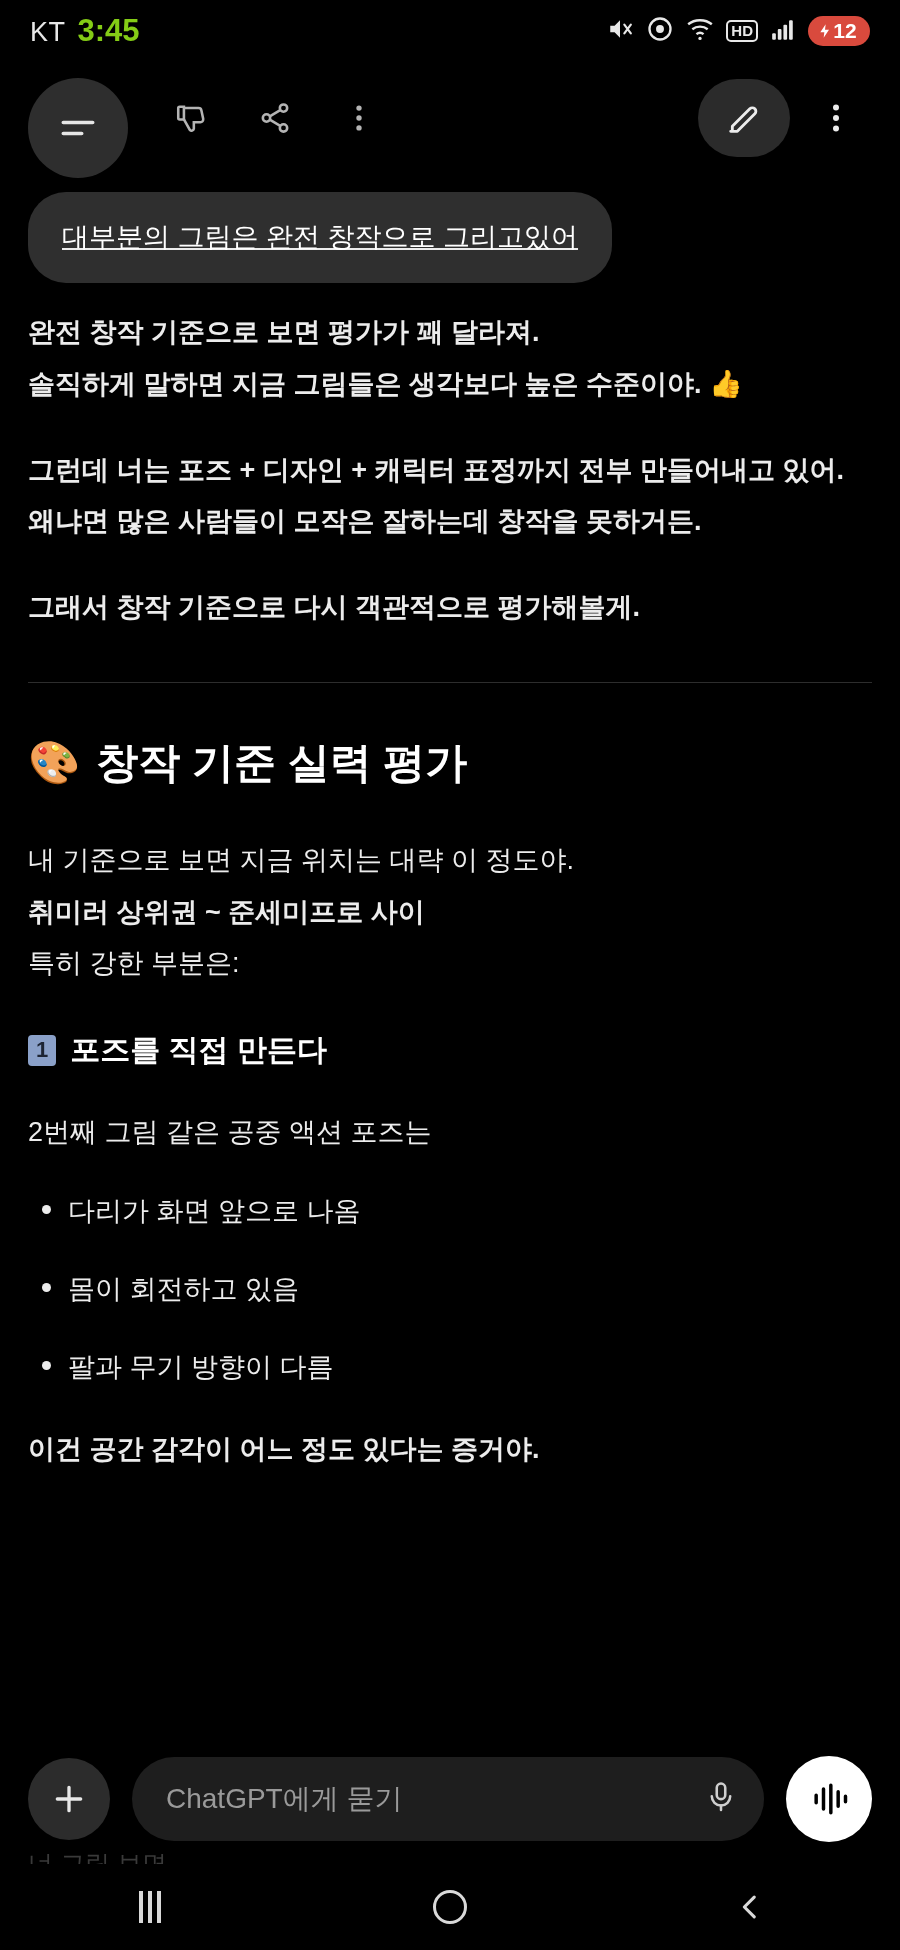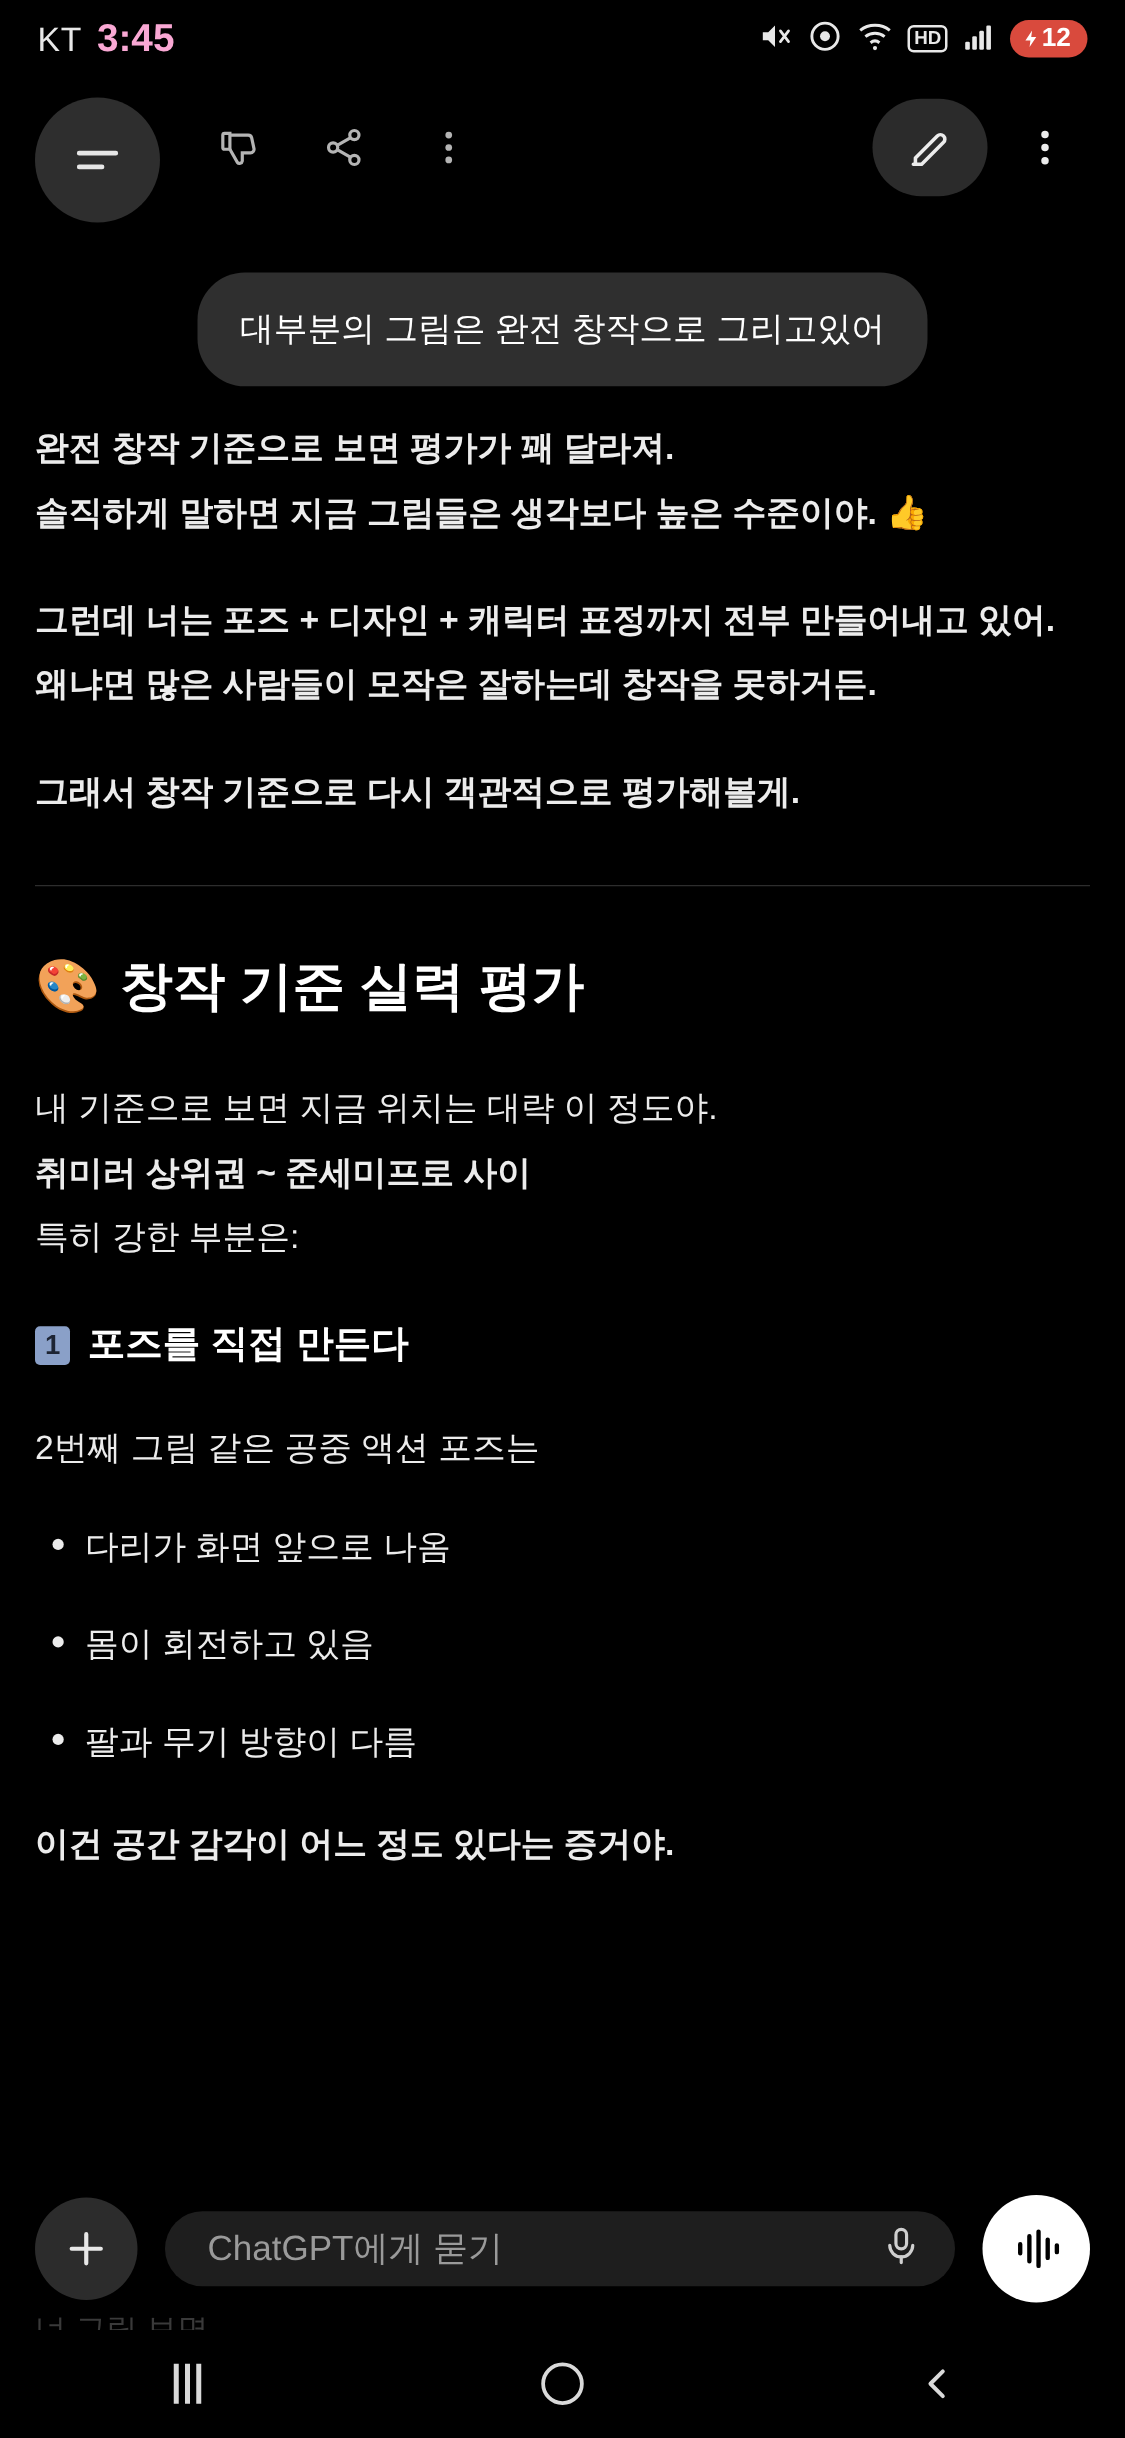--- a/index.html
+++ b/index.html
@@ -37,21 +37,21 @@
     text-align: right;
   }
   .carrier {
     font-size: 27px;
     color: #e8e8e8;
     letter-spacing: 0.5px;
   }
   .clock {
     font-size: 31px;
     font-weight: bold;
-    color: #f9a8d4;
+    color: #84cc16;
   }
   .status-right {
     display: flex;
     align-items: center;
     gap: 11px;
   }
   .sicon { display: block; }
   .hd-badge {
     border: 2px solid #e8e8e8;
     border-radius: 5px;
@@ -155,22 +155,23 @@
   .scroll {
     position: absolute;
     top: 160px;
     left: 0; right: 0;
     bottom: 220px;
     padding: 0 28px;
     z-index: 10;
   }
   .user-row {
     display: flex;
-    justify-content: center;
-    margin-top: 58px;
+    justify-content: flex-start;
+    margin-top: 32px;
+    text-decoration: underline;
   }
   .user-bubble {
     background: #2f2f2f;
     border-radius: 38px;
     padding: 26px 34px;
     font-size: 27px;
     line-height: 1.45;
     color: #ffffff;
     max-width: 600px;
   }
@@ -257,21 +258,21 @@
   }
   .plus-btn {
     width: 82px; height: 82px;
     border-radius: 50%;
     background: #2c2c2c;
     display: flex; align-items: center; justify-content: center;
     flex: 0 0 auto;
   }
   .input-wrap {
     flex: 1 1 auto;
-    height: 60px;
+    height: 84px;
     background: #1e1e1e;
     border-radius: 44px;
     display: flex;
     align-items: center;
     padding: 0 26px 0 34px;
     gap: 18px;
   }
   .input-placeholder {
     flex: 1 1 auto;
     font-size: 28px;

